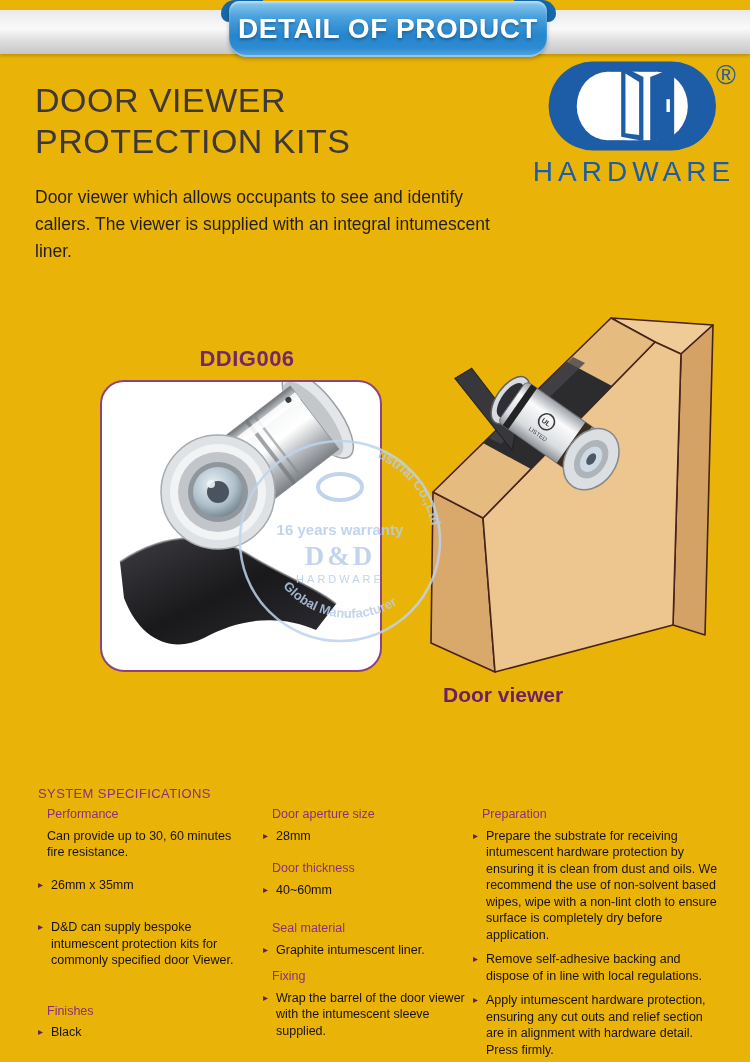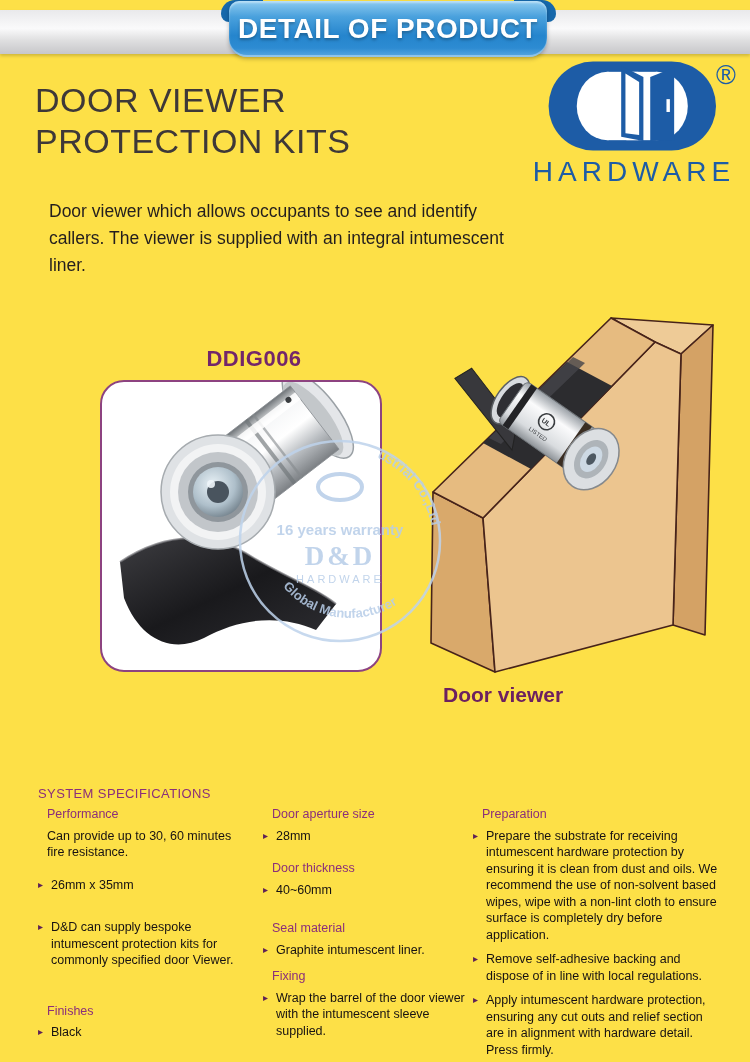--- a/index.html
+++ b/index.html
@@ -1,16 +1,16 @@
 <!DOCTYPE html>
 <html><head>
 <meta charset="utf-8">
 <style>
   html,body{margin:0;padding:0;background:#ffffff;}
-  .page{position:relative;width:750px;height:1062px;background:#fde047;overflow:hidden;
+  .page{position:relative;width:750px;height:1062px;background:#eab308;overflow:hidden;
         font-family:"Liberation Sans", sans-serif;color:#1c1717;}
 
   
   .top-bar{position:absolute;left:0;top:10px;width:750px;height:44px;
     background:linear-gradient(180deg,#e9e9eb 0%,#fafafb 42%,#dededf 70%,#c7c7ca 100%);
     box-shadow:0 2px 3px rgba(0,0,0,.18);}
   .ribbon-fold{position:absolute;top:0;width:42px;height:22px;background:#1668ab;z-index:2;}
   .ribbon-fold.left{left:221px;border-radius:14px 0 0 8px;}
   .ribbon-fold.right{left:514px;border-radius:0 14px 8px 0;}
   .ribbon{position:absolute;left:229px;top:1px;width:318px;height:56px;z-index:3;
@@ -27,21 +27,21 @@
   .logo-reg{position:absolute;right:4px;top:5px;font-size:27px;color:#1d5ca6;line-height:1;}
   .logo-word{margin-top:1px;color:#1d5ca6;font-size:28px;letter-spacing:5px;font-weight:400;}
 
   
   .page-title{position:absolute;left:35px;top:80px;font-size:34px;line-height:41px;
     color:#3e3838;font-weight:400;letter-spacing:.5px;}
   .page-desc{position:absolute;left:35px;top:184px;width:475px;font-size:17.5px;
     line-height:27px;color:#231e1e;}
 
   
-  .model-label{position:absolute;left:115px;top:346px;width:278px;text-align:center;
+  .model-label{position:absolute;left:108px;top:346px;width:278px;text-align:center;
     font-size:22px;font-weight:700;color:#73266a;letter-spacing:.5px;}
   .product-box{position:absolute;left:100px;top:380px;width:278px;height:288px;
     border:2px solid #8d4380;border-radius:24px;background:#fff;z-index:2;}
   .product-box svg{position:absolute;left:0;top:0;}
   .watermark{position:absolute;left:230px;top:413px;width:240px;height:240px;z-index:3;pointer-events:none;}
   .door-illo{position:absolute;left:425px;top:292px;width:315px;height:395px;z-index:1;}
   .door-caption{position:absolute;left:443px;top:683px;font-size:21px;font-weight:700;color:#6d2060;}
 
   
   .specs-title{position:absolute;left:38px;top:786px;font-size:13px;color:#8b2f7a;letter-spacing:.4px;}
@@ -81,21 +81,21 @@
       <rect x="141" y="49" width="4" height="15" fill="#ffffff"></rect>
     </svg>
     <span class="logo-reg">®</span>
     <div class="logo-word">HARDWARE</div>
   </div>
 
   <h1 class="page-title" style="margin:0;">
     <span>DOOR VIEWER</span><br>
     <span>PROTECTION KITS</span>
   </h1>
-  <p class="page-desc" style="margin:14px;">Door viewer which allows occupants to see and identify callers. The viewer is supplied with an integral intumescent liner.</p>
+  <p class="page-desc" style="margin:0;">Door viewer which allows occupants to see and identify callers. The viewer is supplied with an integral intumescent liner.</p>
 
   <div class="model-label">DDIG006</div>
   <div class="product-box">
     <svg width="274" height="284" viewBox="0 0 274 284">
       <defs>
         <linearGradient id="chromeGrad" x1="0" y1="0" x2="0" y2="1">
           <stop offset="0" stop-color="#6f7478"></stop>
             <stop offset="0.18" stop-color="#f6f7f8"></stop>
           <stop offset="0.45" stop-color="#ffffff"></stop>
             <stop offset="0.72" stop-color="#b9bdc1"></stop>

